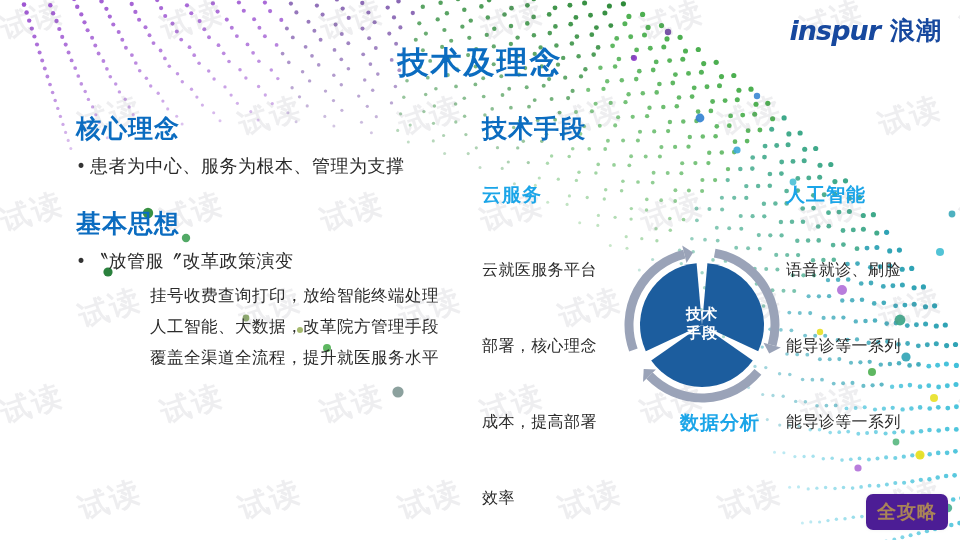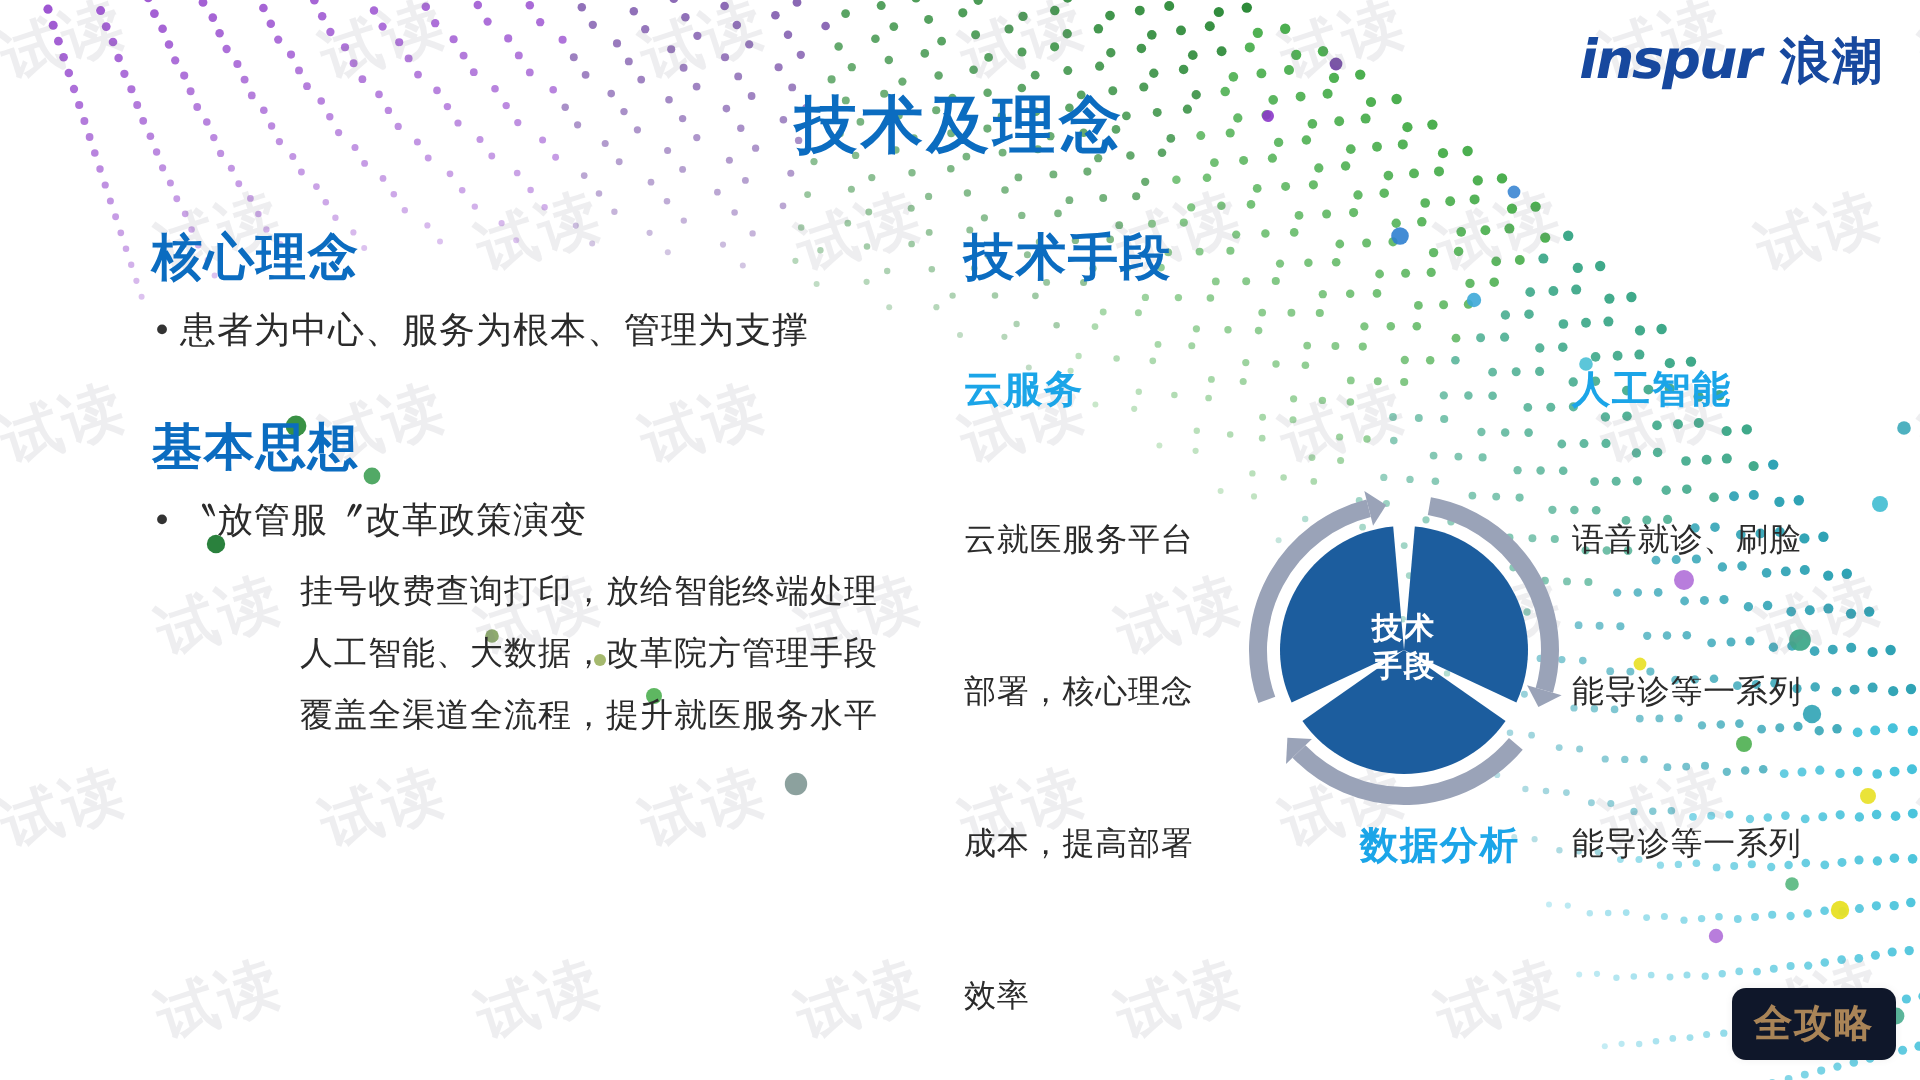--- a/index.html
+++ b/index.html
@@ -200,21 +200,21 @@
     letter-spacing: 1px;
     pointer-events: none;
   }
 
   
   #badge {
     position: absolute;
     right: 12px;
     bottom: 10px;
     z-index: 9;
-    background: #0f172a;
+    background: #4c1d95;
     border-radius: 7px;
     padding: 5px 11px;
     font-size: 19px;
     font-weight: 700;
     color: #A98457;
     letter-spacing: 1px;
     box-shadow: 0 0 4px rgba(0,0,0,0.06);
   }
 </style>
 </head>

